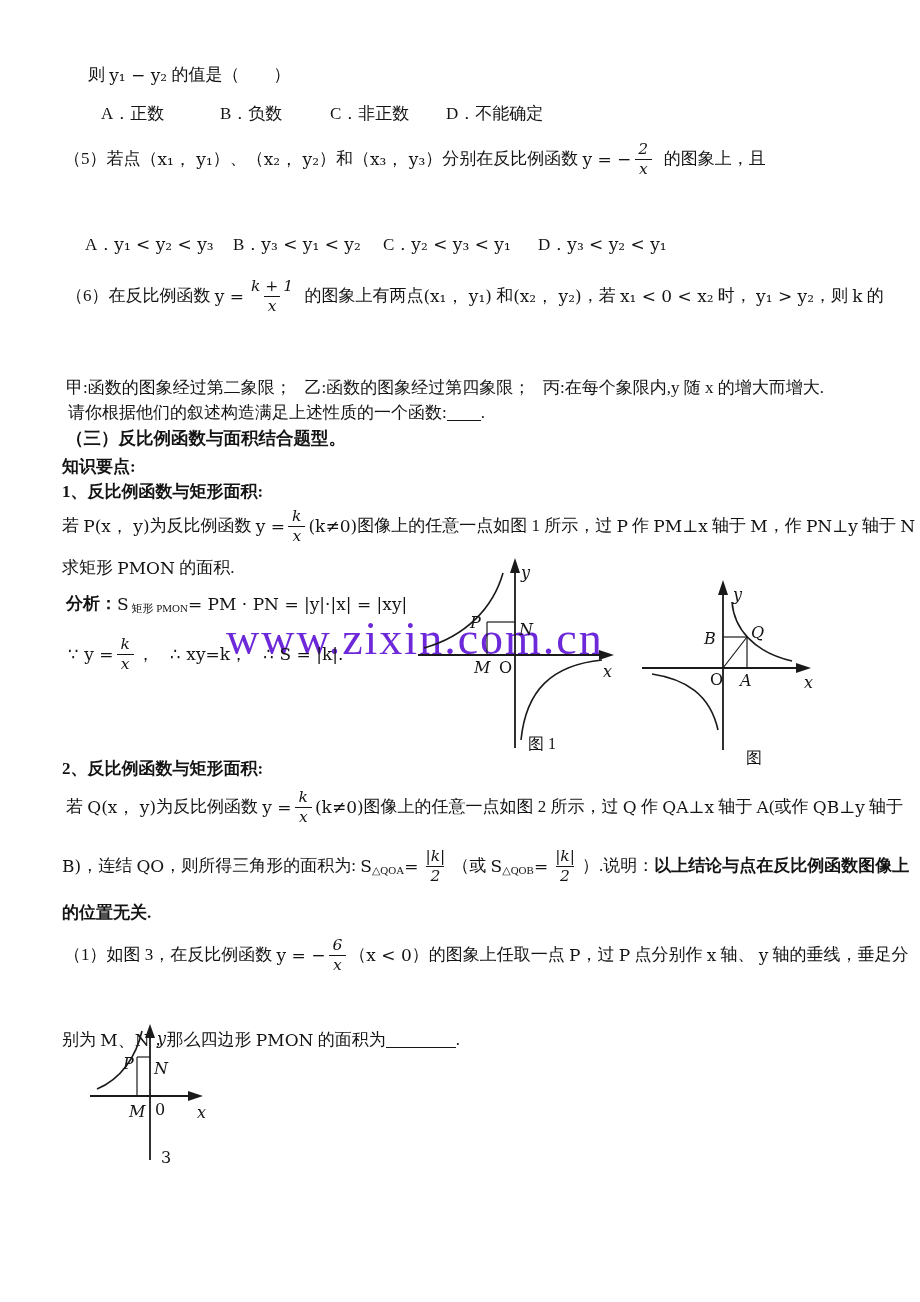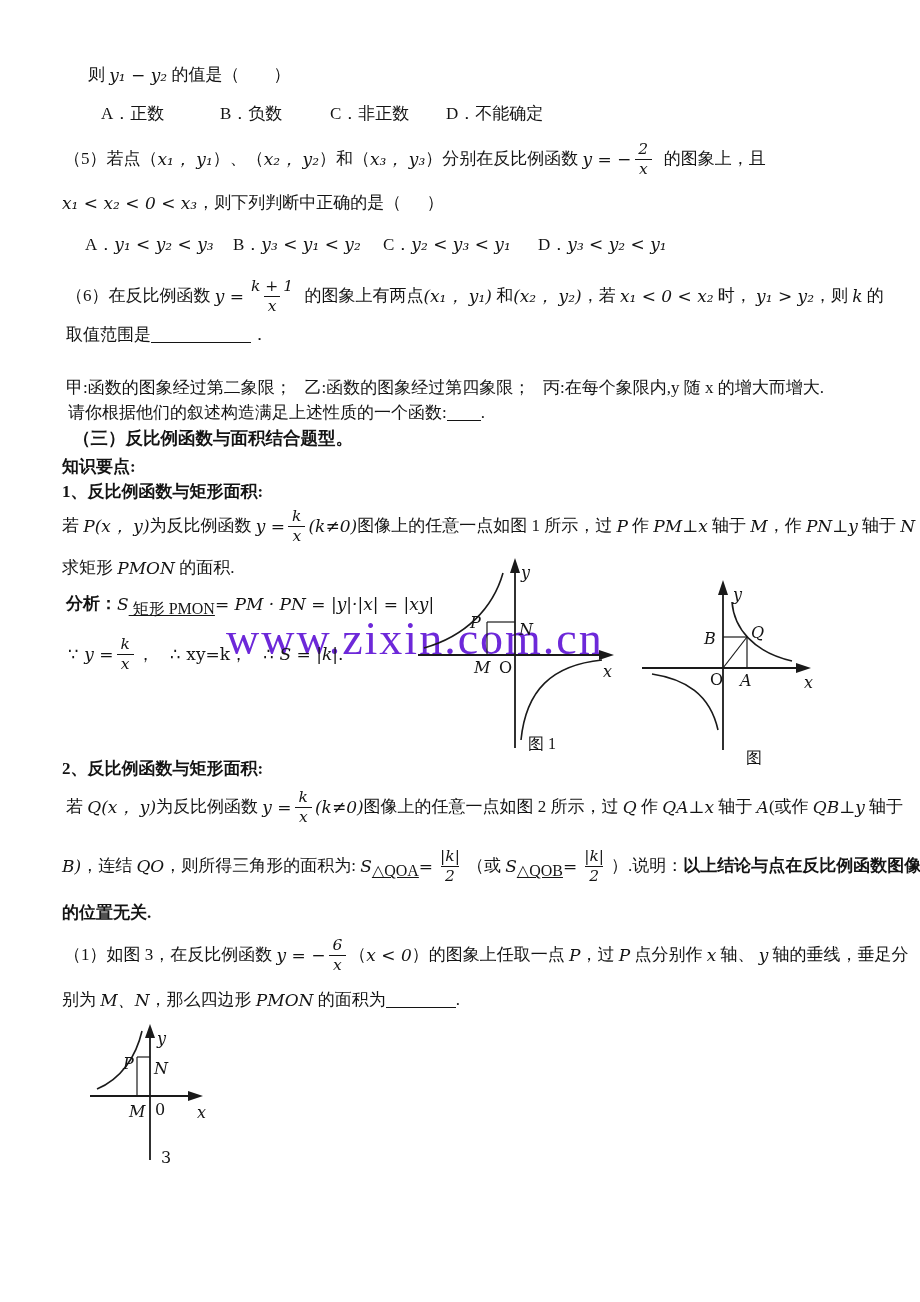--- a/index.html
+++ b/index.html
@@ -4,23 +4,23 @@
 <style>
   html,body{margin:0;padding:0;background:#ffffff;}
   .page{position:relative;width:920px;height:1302px;background:#fff;color:#141414;
         font-family:"Liberation Serif",serif;overflow:hidden;}
   .line{position:absolute;display:flex;align-items:center;white-space:pre;
         font-size:17px;line-height:1.2;z-index:2;}
   .bold{font-weight:bold;}
   .big{font-size:17.5px;}
   .cn{font-family:"Liberation Serif",serif;}
   .cb{font-family:Liberation Serif, serif;font-weight:bold;}
-  .m{font-family:"DejaVu Serif","DejaVu Sans",serif;font-style:italic;}
+  .m{font-family:"DejaVu Serif","DejaVu Sans",serif;}
   .r{font-family:"DejaVu Serif","DejaVu Sans",serif;text-align:right;}
-  .sub{font-size:16px;position:relative;top:5px;font-family:"Liberation Serif",serif;text-decoration:underline;}
+  .sub{font-size:11px;position:relative;top:5px;font-family:"Liberation Serif",serif;}
   .frac{display:inline-flex;flex-direction:column;align-items:center;
         font-family:"DejaVu Serif","DejaVu Sans",serif;font-style:italic;
         font-size:15.5px;line-height:1.05;margin:0 3px;}
   .frac .num{padding:0 4px 1px;}
   .frac .den{border-top:1.4px solid #141414;padding:1px 4px 0;}
   .blank{display:inline-block;height:15px;border-bottom:1.2px solid #141414;align-self:center;}
   .row{position:absolute;left:3px;width:100%;height:26px;font-size:17px;z-index:2;padding-left:16px;}
   .opt{position:absolute;white-space:pre;display:inline-flex;align-items:baseline;}
   .watermark{position:absolute;left:226px;top:612px;z-index:1;
              font-family:Liberation Serif, serif;font-size:46px;letter-spacing:2px;
@@ -43,35 +43,33 @@
 
   <div class="line" style="left:88px;top:62px;height:26px"><span class="cn">则 </span><span class="m">y₁ − y₂</span><span class="cn"> 的值是（        ）</span></div>
   <div class="row" style="top:102px">
     <span class="opt" style="left:98px">A．正数</span>
     <span class="opt" style="left:217px">B．负数</span>
     <span class="opt" style="left:327px">C．非正数</span>
     <span class="opt" style="left:443px">D．不能确定</span>
   </div>
 
   <div class="line" style="left:64px;top:134px;height:50px"><span class="cn">（5）若点（</span><span class="m">x₁， y₁</span><span class="cn">）、（</span><span class="m">x₂， y₂</span><span class="cn">）和（</span><span class="m">x₃， y₃</span><span class="cn">）分别在反比例函数 </span><span class="m">y = −</span><span class="frac"><span class="num">2</span><span class="den">x</span></span><span class="cn">  的图象上，且</span></div>
-  <div class="line" style="left:62px;top:190px;height:26px"><span class="m">x₁ &lt; x₂ &lt; 0 &lt; x₃</span><span class="cn">，则下列判断中正确的是（      ）</span></div>
   <div class="row" style="top:233px;height:30px">
     <span class="opt" style="left:82px"><span class="cn">A．</span><span class="m">y₁ &lt; y₂ &lt; y₃</span></span>
     <span class="opt" style="left:230px"><span class="cn">B．</span><span class="m">y₃ &lt; y₁ &lt; y₂</span></span>
     <span class="opt" style="left:380px"><span class="cn">C．</span><span class="m">y₂ &lt; y₃ &lt; y₁</span></span>
     <span class="opt" style="left:535px"><span class="cn">D．</span><span class="m">y₃ &lt; y₂ &lt; y₁</span></span>
   </div>
 
   <div class="line" style="left:66px;top:271px;height:50px"><span class="cn">（6）在反比例函数 </span><span class="m">y =</span><span class="frac"><span class="num">k + 1</span><span class="den">x</span></span><span class="cn"> 的图象上有两点</span><span class="m">(x₁， y₁)</span><span class="cn"> 和</span><span class="m">(x₂， y₂)</span><span class="cn">，若 </span><span class="m">x₁ &lt; 0 &lt; x₂</span><span class="cn"> 时， </span><span class="m">y₁ &gt; y₂</span><span class="cn">，则 </span><span class="m">k</span><span class="cn"> 的</span></div>
-  <div class="line" style="left:66px;top:322px;height:26px"><span class="cn">取值范围是</span><span class="blank" style="width: 100px;"></span><span class="cn">．</span></div>
 
   <div class="line" style="left:66px;top:376px;height:24px">甲:函数的图象经过第二象限；   乙:函数的图象经过第四象限；   丙:在每个象限内,y 随 x 的增大而增大.</div>
   <div class="line" style="left:68px;top:401px;height:24px"><span class="cn">请你根据他们的叙述构造满足上述性质的一个函数:</span><span class="blank" style="width: 34px;"></span><span class="cn">.</span></div>
 
-  <div class="line bold big" style="left:73px;top:425px;height:26px">（三）反比例函数与面积结合题型。</div>
+  <div class="line bold big" style="left:66px;top:425px;height:26px">（三）反比例函数与面积结合题型。</div>
   <div class="line bold" style="left:62px;top:455px;height:24px">知识要点:</div>
   <div class="line bold" style="left:62px;top:480px;height:24px">1、反比例函数与矩形面积:</div>
 
   <div class="line" style="left:62px;top:500px;height:52px"><span class="cn">若 </span><span class="m">P(x， y)</span><span class="cn">为反比例函数 </span><span class="m">y =</span><span class="frac"><span class="num">k</span><span class="den">x</span></span><span class="m">(k≠0)</span><span class="cn">图像上的任意一点如图 1 所示，过 </span><span class="m">P</span><span class="cn"> 作 </span><span class="m">PM⊥x</span><span class="cn"> 轴于 </span><span class="m">M</span><span class="cn">，作 </span><span class="m">PN⊥y</span><span class="cn"> 轴于 </span><span class="m">N</span><span class="cn">，</span></div>
   <div class="line" style="left:62px;top:556px;height:24px"><span class="cn">求矩形 </span><span class="m">PMON</span><span class="cn"> 的面积.</span></div>
   <div class="line" style="left:66px;top:590px;height:28px"><span class="cb">分析：</span><span class="m">S</span><span class="sub"> 矩形 PMON</span><span class="m">= PM · PN = |y|·|x| = |xy|</span></div>
   <div class="line" style="left:68px;top:630px;height:48px"><span class="m">∵ y =</span><span class="frac"><span class="num">k</span><span class="den">x</span></span><span class="r">，   ∴ xy=k，   ∴ </span><span class="m">S = |k|</span><span class="r">.</span></div>
 
   <svg class="fig" style="left:400px;top:556px" width="240" height="212" viewBox="0 0 240 212">
     <polygon class="ah" points="115,2 110,17 120,17"></polygon>
@@ -109,21 +107,21 @@
     <text class="it" x="164" y="110">x</text>
     <text class="cjk" x="106" y="185">图</text>
   </svg>
 
   <div class="line bold" style="left:62px;top:757px;height:24px">2、反比例函数与矩形面积:</div>
   <div class="line" style="left:66px;top:781px;height:52px"><span class="cn">若 </span><span class="m">Q(x， y)</span><span class="cn">为反比例函数 </span><span class="m">y =</span><span class="frac"><span class="num">k</span><span class="den">x</span></span><span class="m">(k≠0)</span><span class="cn">图像上的任意一点如图 2 所示，过 </span><span class="m">Q</span><span class="cn"> 作 </span><span class="m">QA⊥x</span><span class="cn"> 轴于 </span><span class="m">A</span><span class="cn">(或作 </span><span class="m">QB⊥y</span><span class="cn"> 轴于</span></div>
   <div class="line" style="left:62px;top:841px;height:50px"><span class="m">B)</span><span class="cn">，连结 </span><span class="m">QO</span><span class="cn">，则所得三角形的面积为: </span><span class="m">S</span><span class="sub">△QOA</span><span class="r">=</span><span class="frac"><span class="num">|k|</span><span class="den">2</span></span><span class="cn">（或 </span><span class="m">S</span><span class="sub">△QOB</span><span class="r">=</span><span class="frac"><span class="num">|k|</span><span class="den">2</span></span><span class="cn">）.说明：</span><span class="cb">以上结论与点在反比例函数图像上</span></div>
   <div class="line bold" style="left:62px;top:901px;height:24px">的位置无关.</div>
 
   <div class="line" style="left:64px;top:929px;height:52px"><span class="cn">（1）如图 3，在反比例函数 </span><span class="m">y = −</span><span class="frac"><span class="num">6</span><span class="den">x</span></span><span class="cn">（</span><span class="m">x &lt; 0</span><span class="cn">）的图象上任取一点 </span><span class="m">P</span><span class="cn">，过 </span><span class="m">P</span><span class="cn"> 点分别作 </span><span class="m">x</span><span class="cn"> 轴、 </span><span class="m">y</span><span class="cn"> 轴的垂线，垂足分</span></div>
-  <div class="line" style="left:62px;top:988px;height:24px"><span class="cn">别为 </span><span class="m">M、N</span><span class="cn">，那么四边形 </span><span class="m">PMON</span><span class="cn"> 的面积为</span><span class="blank" style="width: 70px;"></span><span class="cn">.</span></div>
+  <div class="line" style="left:62px;top:1028px;height:24px"><span class="cn">别为 </span><span class="m">M、N</span><span class="cn">，那么四边形 </span><span class="m">PMON</span><span class="cn"> 的面积为</span><span class="blank" style="width: 70px;"></span><span class="cn">.</span></div>
 
   <svg class="fig" style="left:85px;top:1022px" width="130" height="145" viewBox="0 0 130 145">
     <polygon class="ah" points="65,2 60,16 70,16"></polygon>
     <line class="stroke" x1="65" y1="9" x2="65" y2="138" stroke-width="1.8"></line>
     <line class="stroke" x1="5" y1="74" x2="108" y2="74" stroke-width="1.8"></line>
     <polygon class="ah" points="118,74 103,69 103,79"></polygon>
     <path class="stroke" d="M57,9 C51,35 36,57 12,67" stroke-width="1.6"></path>
     <line class="stroke" x1="52" y1="35" x2="65" y2="35" stroke-width="1.2"></line>
     <line class="stroke" x1="52" y1="35" x2="52" y2="74" stroke-width="1.2"></line>
     <text class="it" x="38" y="47">P</text>

